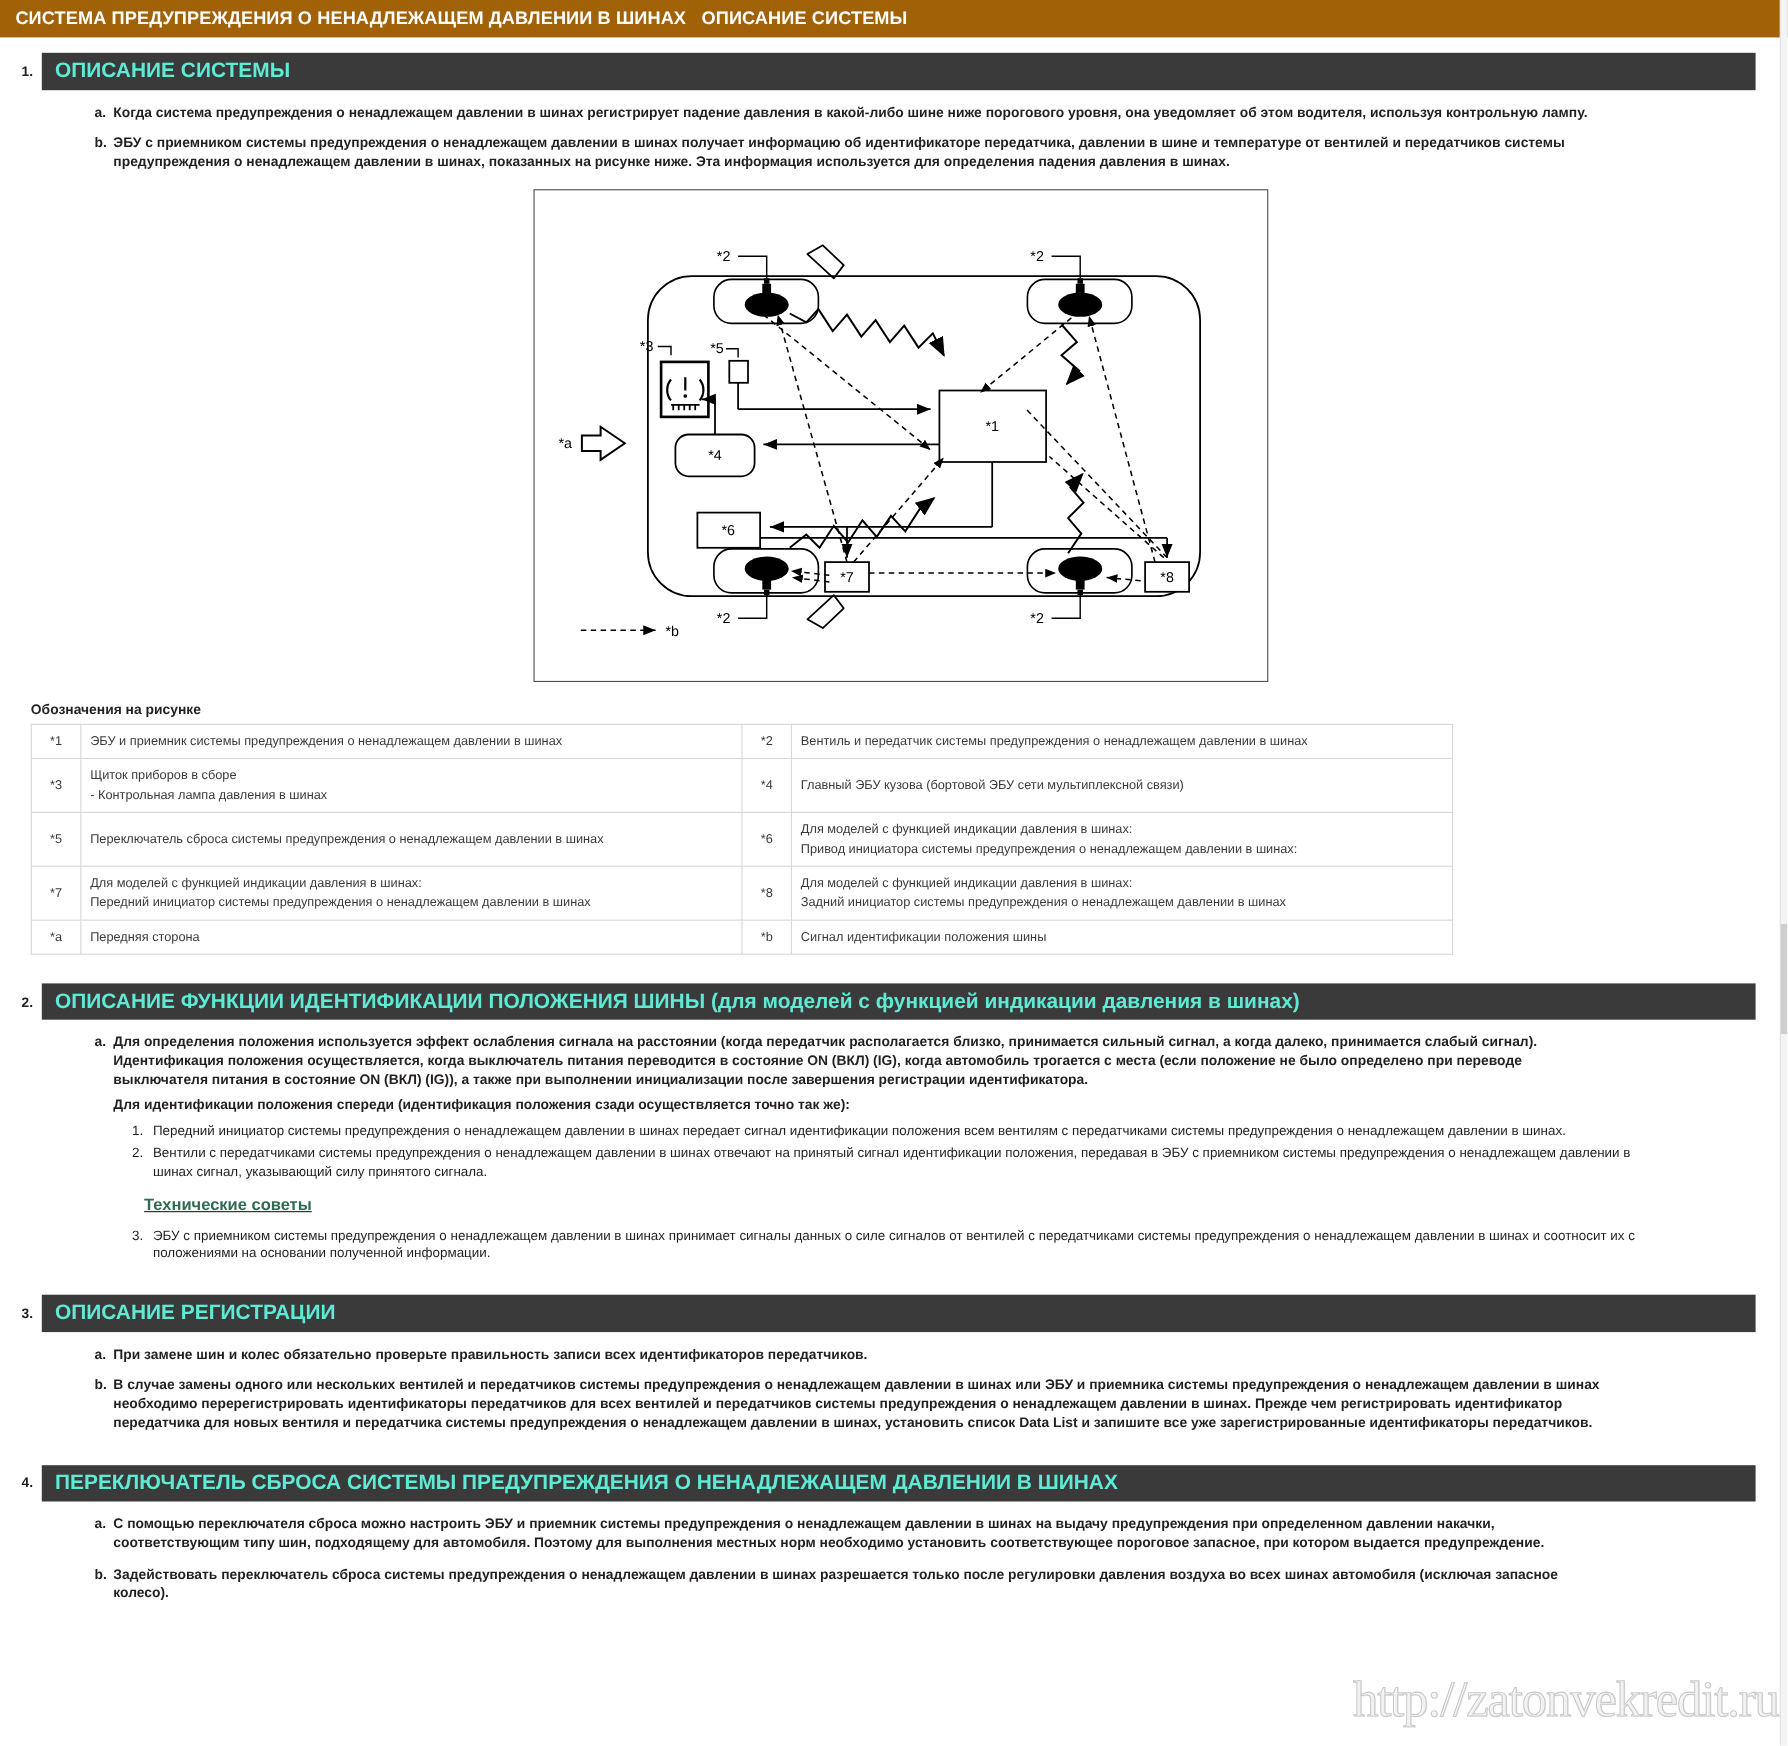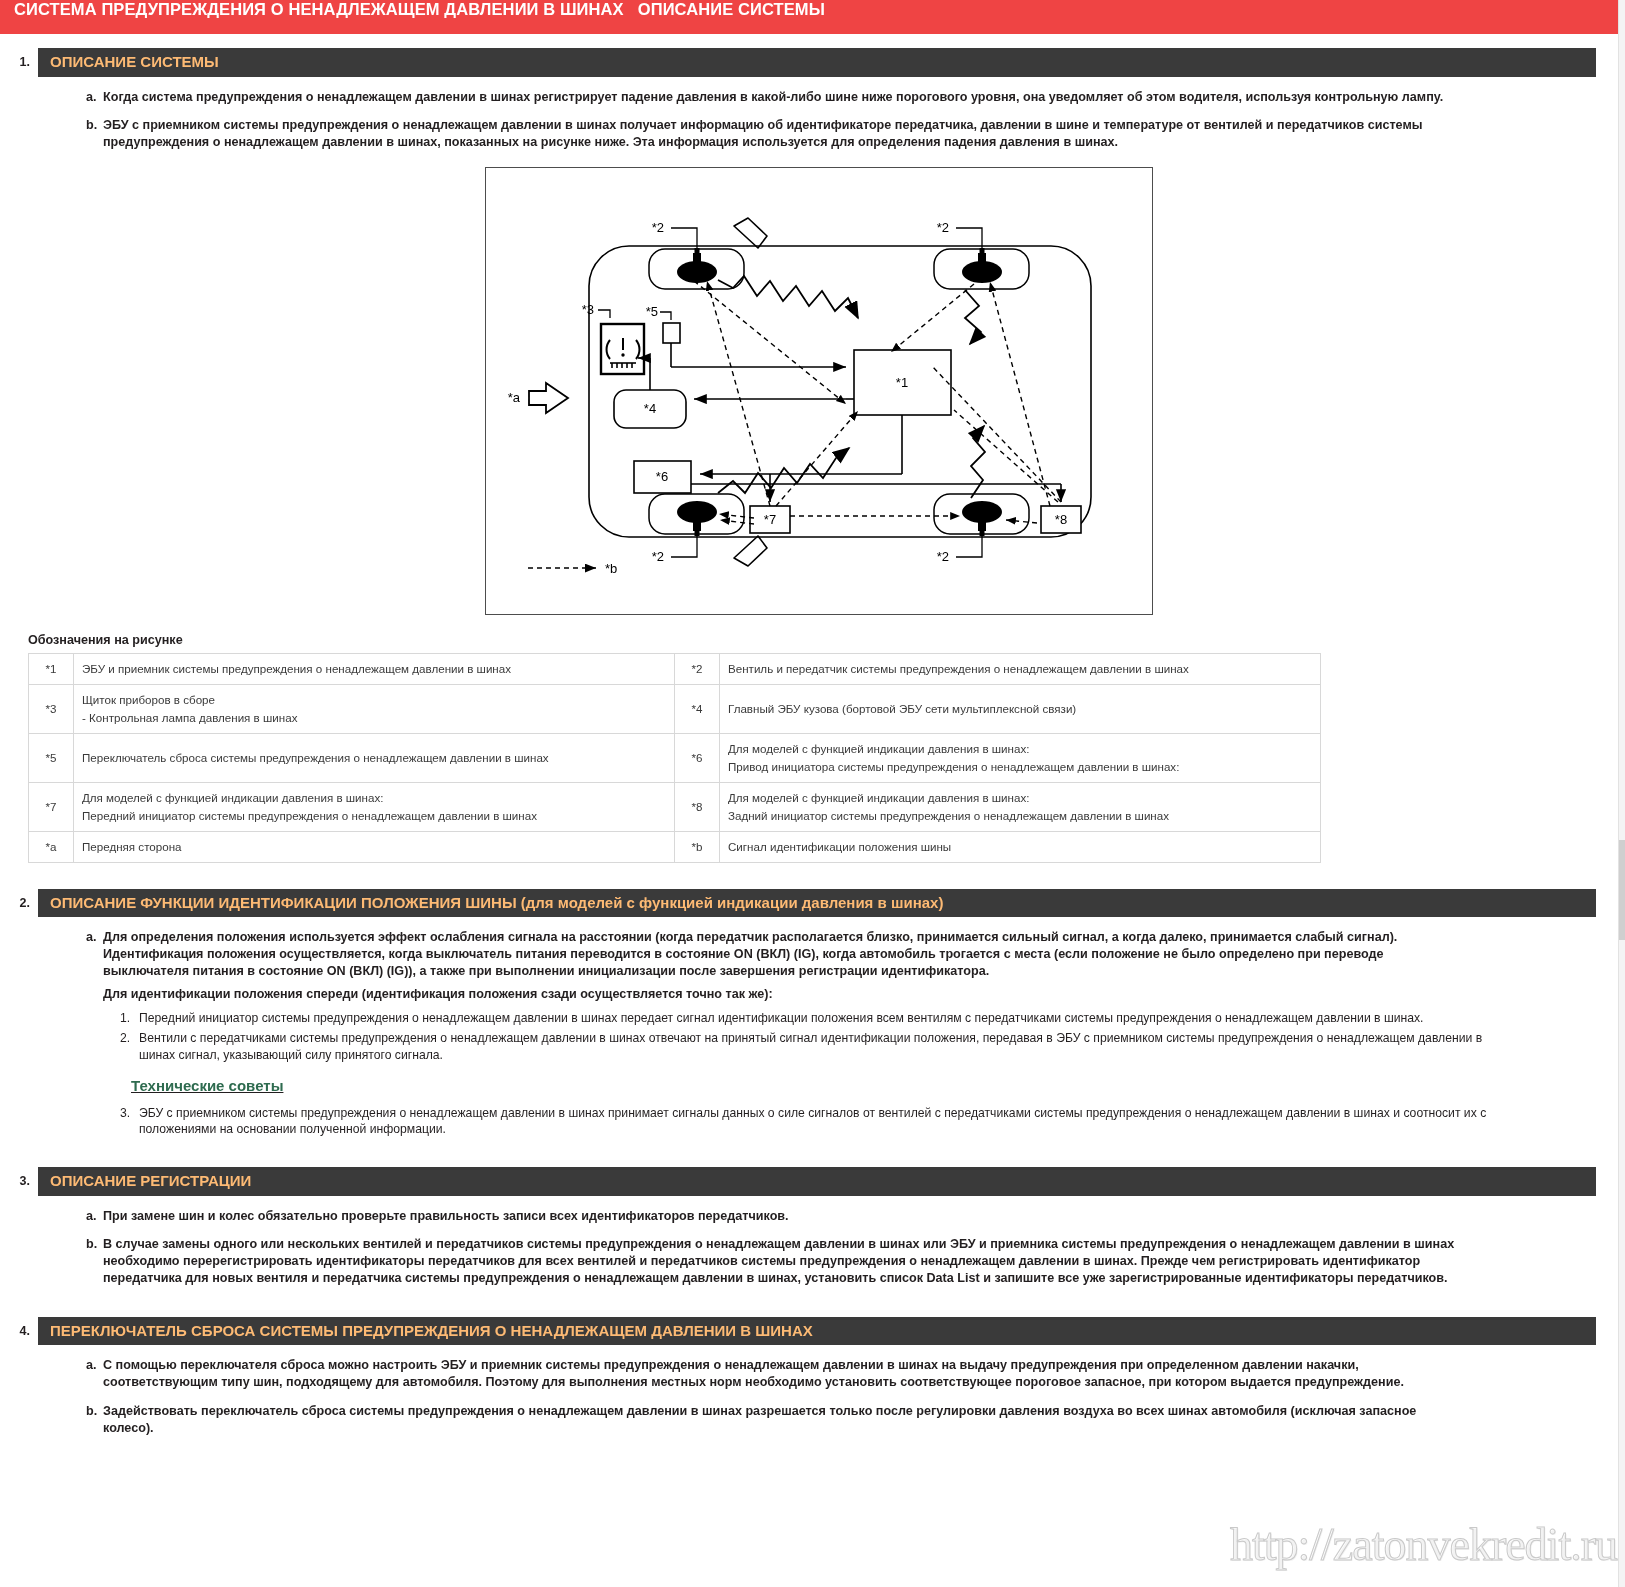--- a/index.html
+++ b/index.html
@@ -11,24 +11,24 @@
     width: 1625px;
     height: 1587px;
     font-family: "Liberation Sans", sans-serif;
     color: #231f20;
     position: relative;
     overflow: hidden;
   }
 
   
   .title-bar {
-    background: #ef4444;
+    background: #a16207;
     height: 34px;
     display: flex;
-    align-items: flex-start;
+    align-items: center;
     padding-left: 14px;
     box-sizing: border-box;
   }
   .title-bar .title-text {
     color: #ffffff;
     font-size: 16.5px;
     font-weight: bold;
     letter-spacing: 0.1px;
     white-space: pre;
   }
@@ -51,22 +51,22 @@
     text-align: right;
     padding-right: 8px;
     box-sizing: border-box;
     display: flex;
     align-items: center;
     justify-content: flex-end;
   }
   .sec-bar {
     flex: 1;
     background: #3a3a3a;
-    color: #fdba74;
-    font-size: 15px;
+    color: #5eead4;
+    font-size: 19px;
     font-weight: bold;
     padding: 5px 0 5px 12px;
     box-sizing: border-box;
     line-height: 1.25;
   }
 
   
   .para-block { padding-left: 86px; padding-right: 14px; }
   .para {
     display: flex;

